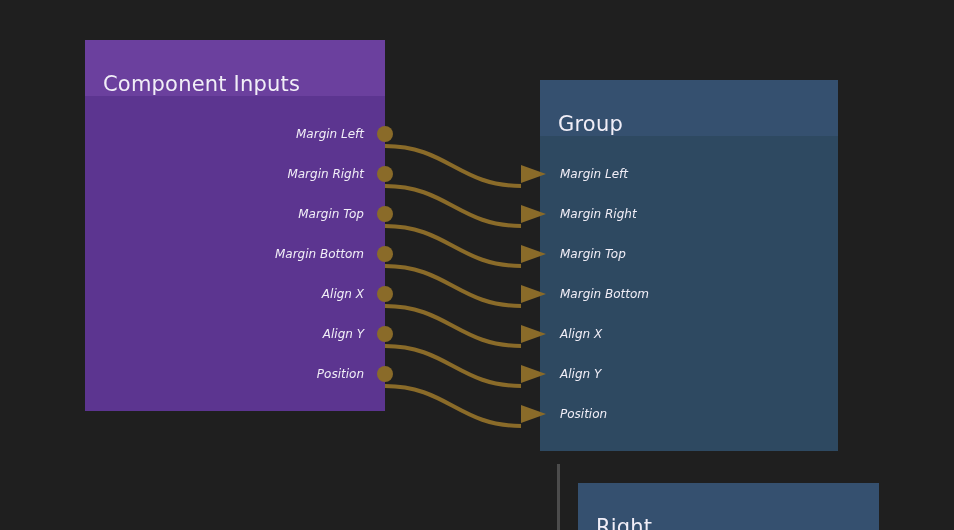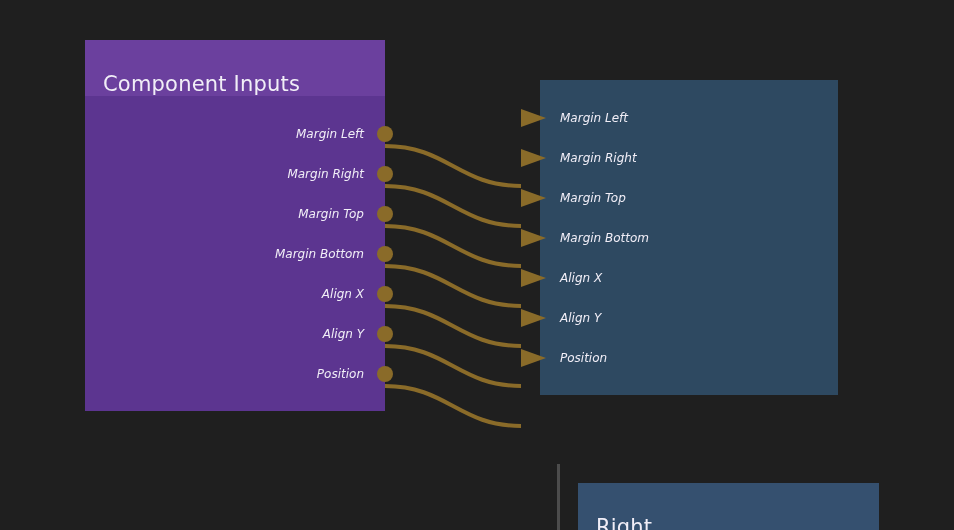--- a/index.html
+++ b/index.html
@@ -103,20 +103,23 @@
         <span class="port-dot"></span>
       </div>
       <div class="port-row">
         <span>Position</span>
         <span class="port-dot"></span>
       </div>
     </div>
   </div>
 
   <div class="node blue" id="node-group">
+    <div class="node-header">
+      <span>Group</span>
+    </div>
     <div class="node-body in-rows">
       <div class="port-row">
         <span class="input-arrow"></span>
         <span>Margin Left</span>
       </div>
       <div class="port-row">
         <span class="input-arrow"></span>
         <span>Margin Right</span>
       </div>
       <div class="port-row">

